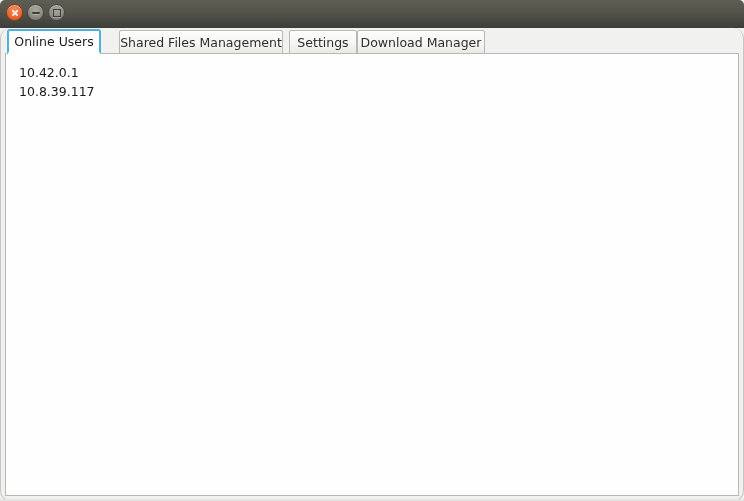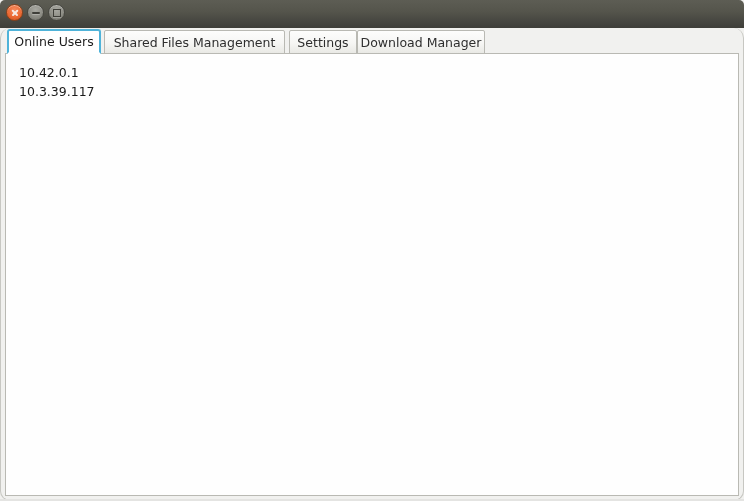--- a/index.html
+++ b/index.html
@@ -218,28 +218,28 @@
         <span class="glyph"></span>
       </div>
     </div>
     <div id="window-title"></div>
   </div>
 
   <div id="window-body">
 
     <div id="tab-bar">
       <div class="tab active" style="left:6px;width:94px;">Online Users</div>
-      <div class="tab inactive" style="left:103px;width:181px;">Shared Files Management</div>
+      <div class="tab inactive" style="left:118px;width:164px;">Shared Files Management</div>
       <div class="tab inactive" style="left:288px;width:68px;">Settings</div>
       <div class="tab inactive" style="left:356px;width:128px;">Download Manager</div>
     </div>
 
     <div id="content-panel">
       <ul id="user-list">
         <li class="user-row">10.42.0.1</li>
-        <li class="user-row">10.3.39.117</li>
+        <li class="user-row">10.8.39.117</li>
       </ul>
     </div>
 
   </div>
 
   <div id="bottom-edge"></div>
 </div>
 
 </body></html>

